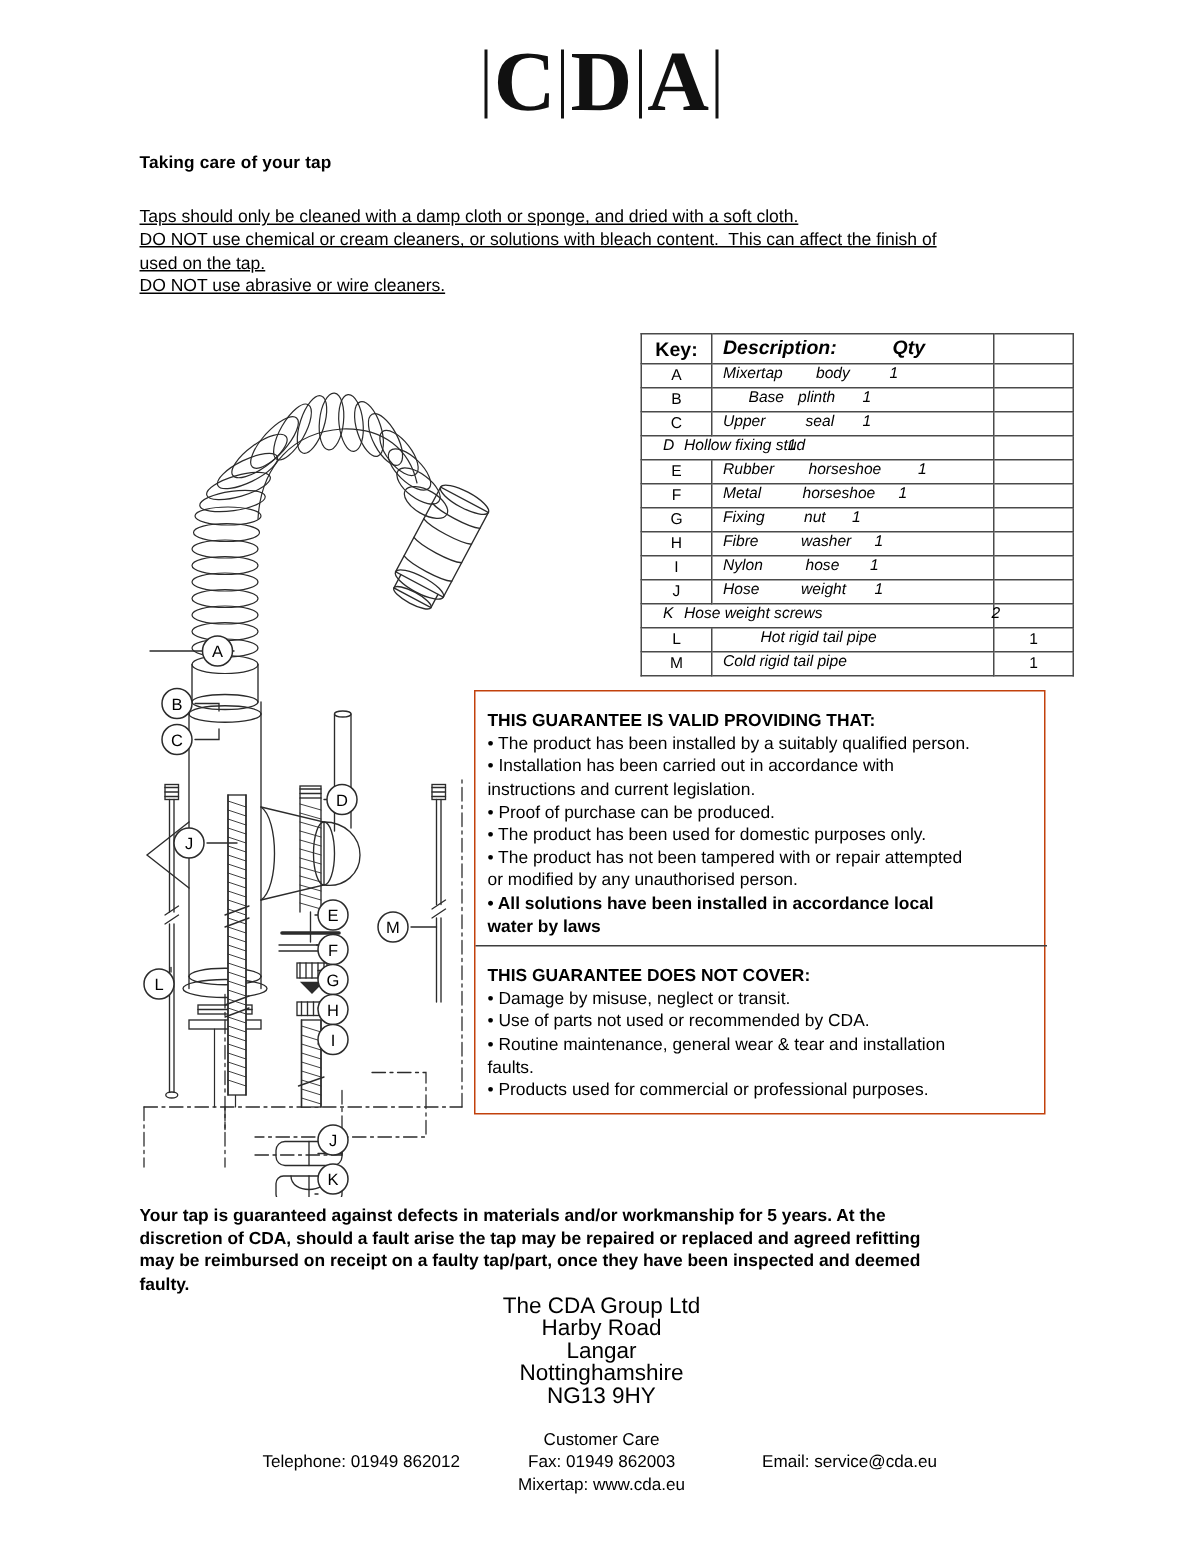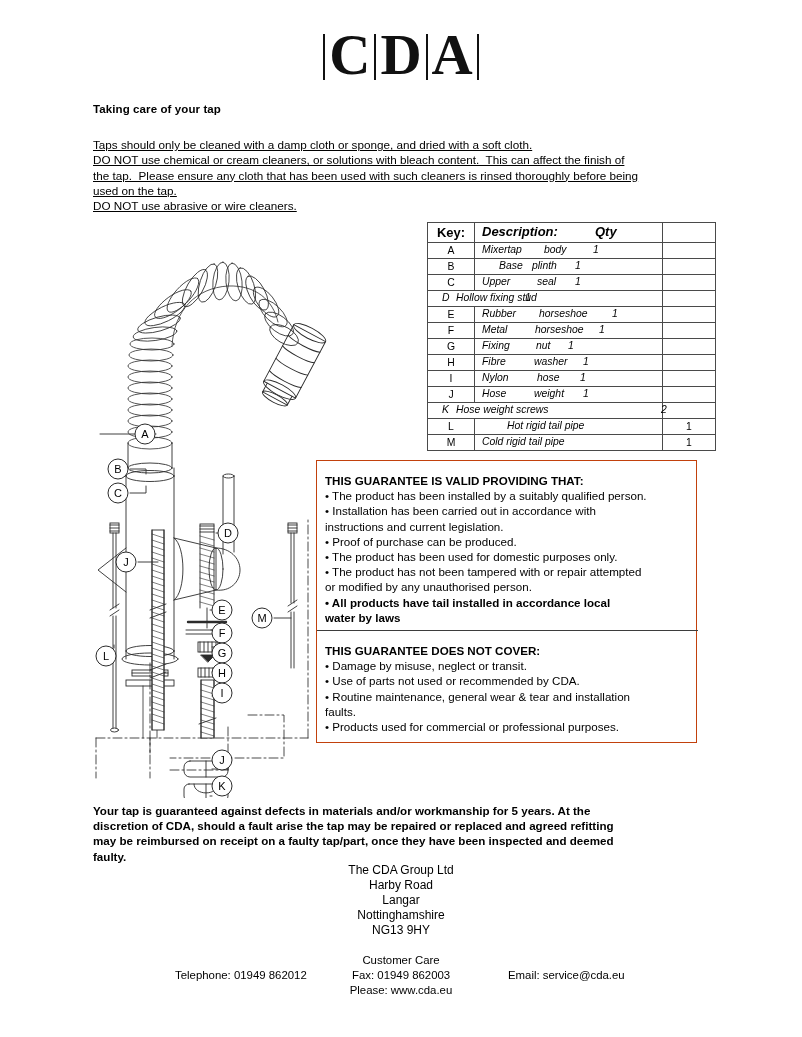--- a/index.html
+++ b/index.html
@@ -136,21 +136,21 @@
     width: 600px;
     font-size: 11.6px;
     font-weight: 700;
     line-height: 15.2px;
   }
   .address {
     position: absolute;
     left: 0; top: 863px;
     width: 802px;
     text-align: center;
-    font-size: 12px;
+    font-size: 15px;
     line-height: 15px;
   }
   .care-line {
     position: absolute;
     left: 0; top: 953px;
     width: 802px;
     text-align: center;
     font-size: 11.4px;
     line-height: 15px;
   }
@@ -183,21 +183,20 @@
   <div class="logo">
     <span class="logo-inner">
       <span class="logo-bar"></span><span class="logo-letter">C</span><span class="logo-bar"></span><span class="logo-letter">D</span><span class="logo-bar"></span><span class="logo-letter">A</span><span class="logo-bar"></span>
     </span>
   </div>
 
   <div class="care-head">Taking care of your tap</div>
   <div class="care-body">
     <div>Taps should only be cleaned with a damp cloth or sponge, and dried with a soft cloth.</div>
     <div>DO NOT use chemical or cream cleaners, or solutions with bleach content.  This can affect the finish of</div>
-    <div>the tap.  Please ensure any cloth that has been used with such cleaners is rinsed thoroughly before being</div>
     <div>used on the tap.</div>
     <div>DO NOT use abrasive or wire cleaners.</div>
   </div>
 
   <table class="parts-table">
     <tbody>
       <tr class="head">
         <td class="col-key">Key:</td>
         <td class="col-desc">
           <div class="desc-row" style="height:19px">
@@ -355,21 +354,21 @@
     <div class="g-sec1">
       <div class="g-title">THIS GUARANTEE IS VALID PROVIDING THAT:</div>
       <div id="valid-items">
           <div>• The product has been installed by a suitably qualified person.</div>
           <div>• Installation has been carried out in accordance with</div>
           <div>instructions and current legislation.</div>
           <div>• Proof of purchase can be produced.</div>
           <div>• The product has been used for domestic purposes only.</div>
           <div>• The product has not been tampered with or repair attempted</div>
           <div>or modified by any unauthorised person.</div>
-          <div class="g-bold">• All products have tail installed in accordance local</div>
+          <div class="g-bold">• All solutions have been installed in accordance local</div>
           <div class="g-bold">water by laws</div>
         </div>
     </div>
     <div class="g-sec2">
       <div class="g-title">THIS GUARANTEE DOES NOT COVER:</div>
       <div id="notcovered-items">
           <div>• Damage by misuse, neglect or transit.</div>
           <div>• Use of parts not used or recommended by CDA.</div>
           <div>• Routine maintenance, general wear &amp; tear and installation</div>
           <div>faults.</div>
@@ -392,21 +391,21 @@
     <div>Nottinghamshire</div>
     <div>NG13 9HY</div>
   </div>
 
   <div class="care-line">Customer Care</div>
 
   <div class="contacts">
     <span class="tel">Telephone: 01949 862012</span>
     <span class="fax">Fax: 01949 862003</span>
     <span class="email">Email: service@cda.eu</span>
-    <span class="web">Please: www.cda.eu</span>
+    <span class="web">Mixertap: www.cda.eu</span>
   </div>
 
   <div class="drawing">
     <svg width="260" height="580" viewBox="0 0 260 580" xmlns="http://www.w3.org/2000/svg">
       <g fill="none" stroke="#2b2b2b" stroke-width="0.9" stroke-linecap="round">
 
         <g id="coil" stroke-width="0.8">
 
           <g>
             <ellipse cx="62" cy="225" rx="22" ry="6"></ellipse>

